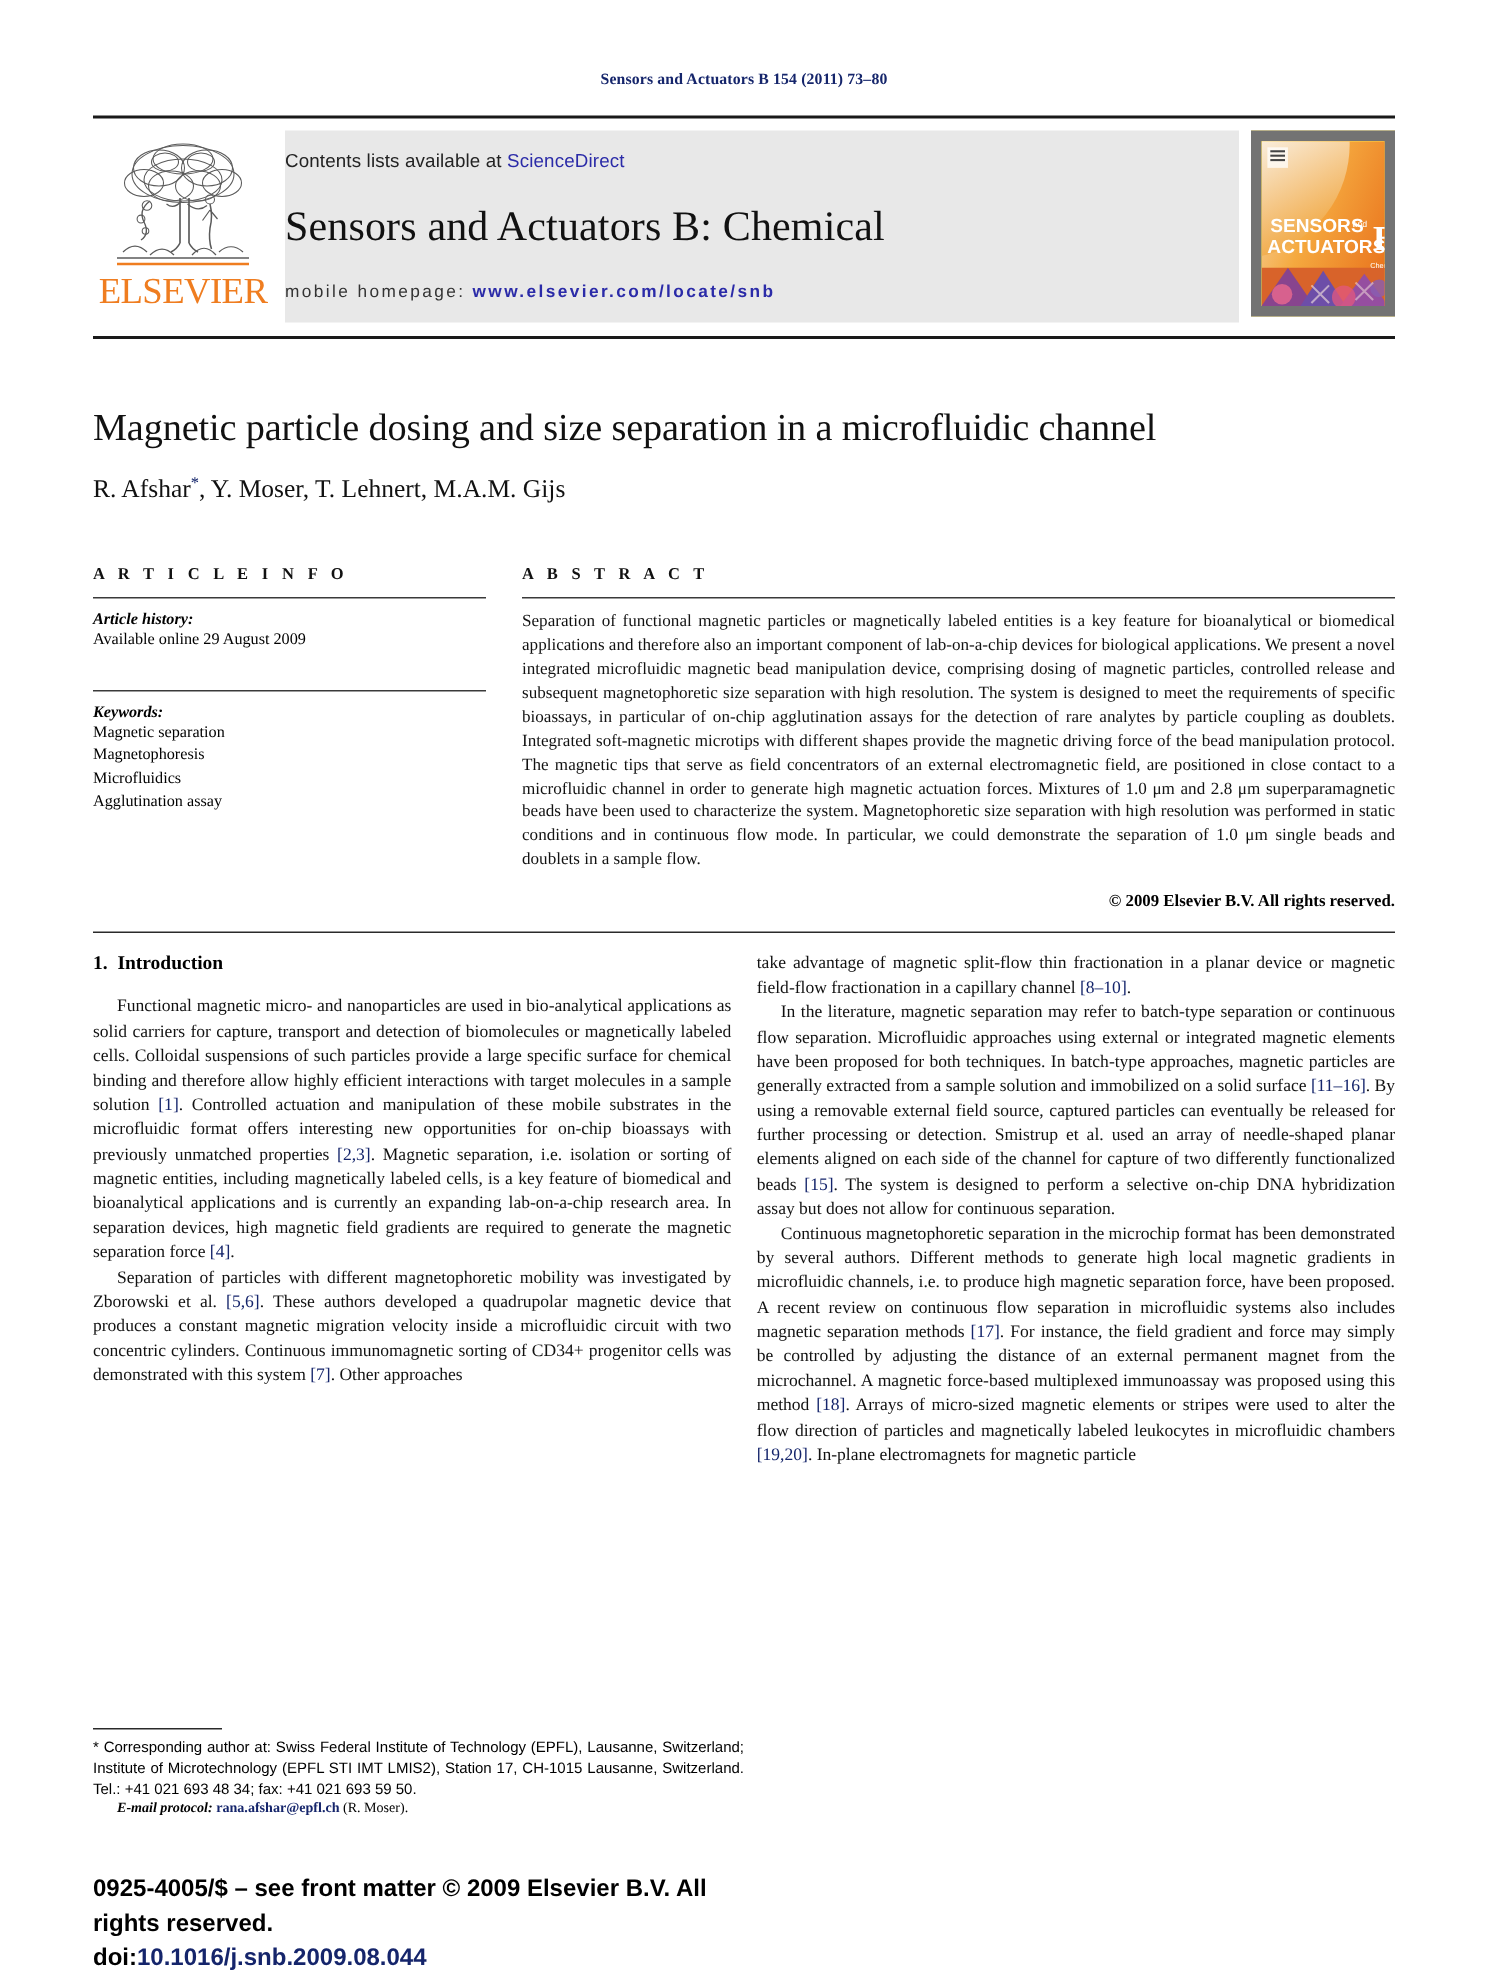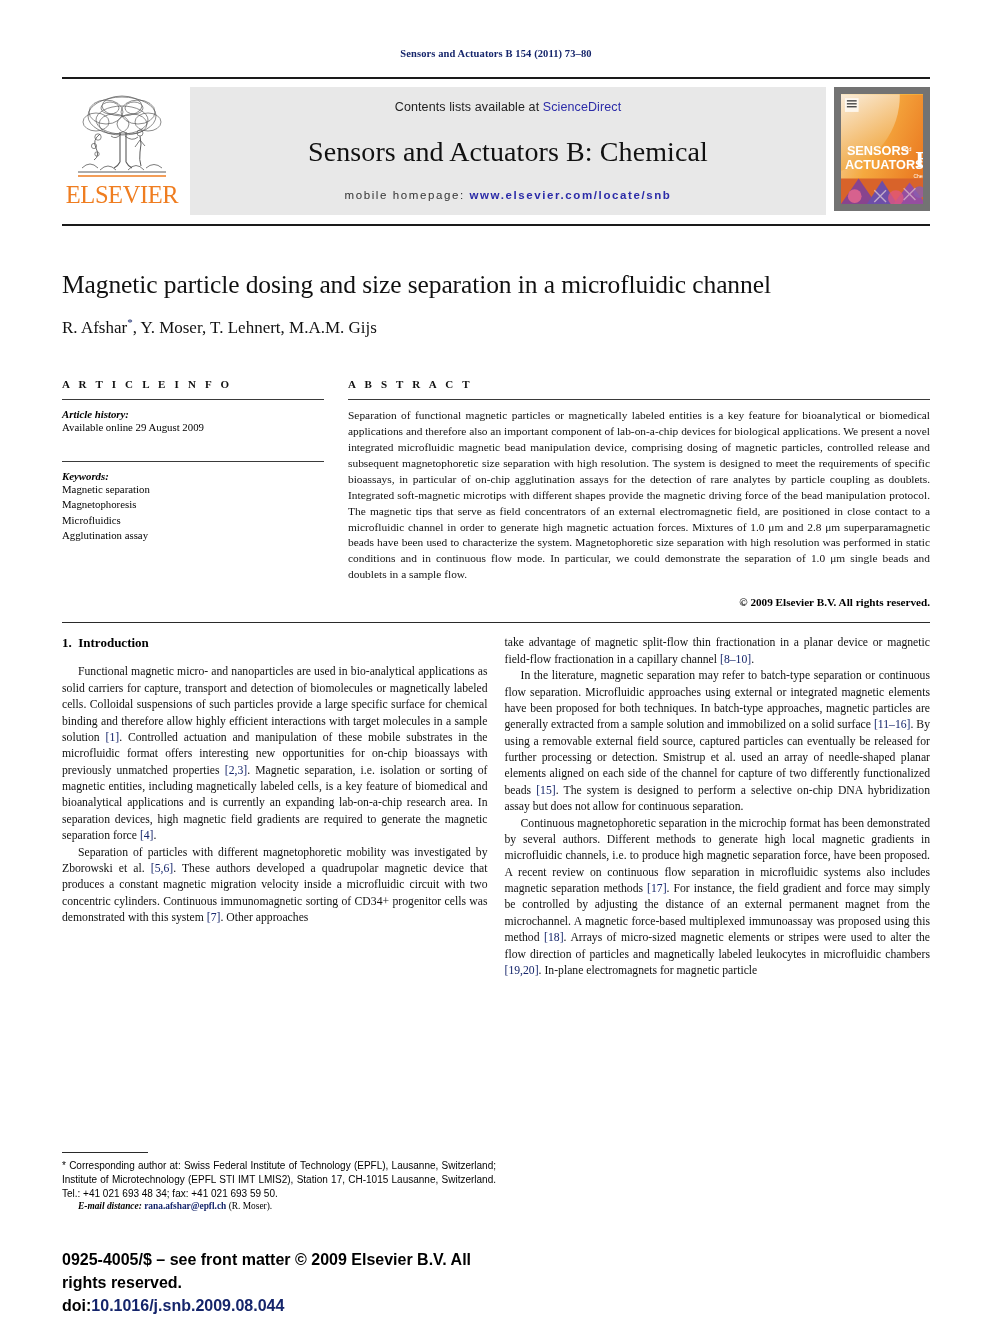--- a/index.html
+++ b/index.html
@@ -61,21 +61,21 @@
     font-weight: 400;
     line-height: 1;
     margin-top: 1px;
   }
   .journal-band {
     flex: 1 1 auto;
     background: #e8e8e8;
     margin: 0 8px 0 8px;
     display: flex;
     flex-direction: column;
-    align-items: center;
+    align-items: flex-start;
     justify-content: space-between;
     padding: 13px 0 14px 0;
     box-sizing: border-box;
   }
   .contents-line {
     font-family: "Liberation Sans", sans-serif;
     font-size: 12.5px;
     color: #222222;
     letter-spacing: 0.1px;
   }
@@ -409,21 +409,21 @@
           <p class="para noindent"><span>take advantage of magnetic split-flow thin fractionation in a planar device or magnetic field-flow fractionation in a capillary channel </span><span class="ref">[8–10]</span><span>.</span></p>
           <p class="para"><span>In the literature, magnetic separation may refer to batch-type separation or continuous flow separation. Microfluidic approaches using external or integrated magnetic elements have been proposed for both techniques. In batch-type approaches, magnetic particles are generally extracted from a sample solution and immobilized on a solid surface </span><span class="ref">[11–16]</span><span>. By using a removable external field source, captured particles can eventually be released for further processing or detection. Smistrup et al. used an array of needle-shaped planar elements aligned on each side of the channel for capture of two differently functionalized beads </span><span class="ref">[15]</span><span>. The system is designed to perform a selective on-chip DNA hybridization assay but does not allow for continuous separation.</span></p>
           <p class="para"><span>Continuous magnetophoretic separation in the microchip format has been demonstrated by several authors. Different methods to generate high local magnetic gradients in microfluidic channels, i.e. to produce high magnetic separation force, have been proposed. A recent review on continuous flow separation in microfluidic systems also includes magnetic separation methods </span><span class="ref">[17]</span><span>. For instance, the field gradient and force may simply be controlled by adjusting the distance of an external permanent magnet from the microchannel. A magnetic force-based multiplexed immunoassay was proposed using this method </span><span class="ref">[18]</span><span>. Arrays of micro-sized magnetic elements or stripes were used to alter the flow direction of particles and magnetically labeled leukocytes in microfluidic chambers </span><span class="ref">[19,20]</span><span>. In-plane electromagnets for magnetic particle</span></p>
         </div>
     </div>
   </div>
 
   <div class="footnote-zone">
     <div class="fn-rule"></div>
     <p class="fn-text">* Corresponding author at: Swiss Federal Institute of Technology (EPFL), Lausanne, Switzerland; Institute of Microtechnology (EPFL STI IMT LMIS2), Station 17, CH-1015 Lausanne, Switzerland. Tel.: +41 021 693 48 34; fax: +41 021 693 59 50.</p>
-    <p class="fn-email"><i>E-mail distance:</i> <span class="fn-link">rana.afshar@epfl.ch</span> <span>(R. Moser).</span></p>
+    <p class="fn-email"><i>E-mail protocol:</i> <span class="fn-link">rana.afshar@epfl.ch</span> <span>(R. Moser).</span></p>
   </div>
 
   <div class="issn-block">
     <div>0925-4005/$ – see front matter © 2009 Elsevier B.V. All rights reserved.</div>
     <div><span>doi:</span><span class="doi">10.1016/j.snb.2009.08.044</span></div>
   </div>
 
 </div>
 
 </body></html>

